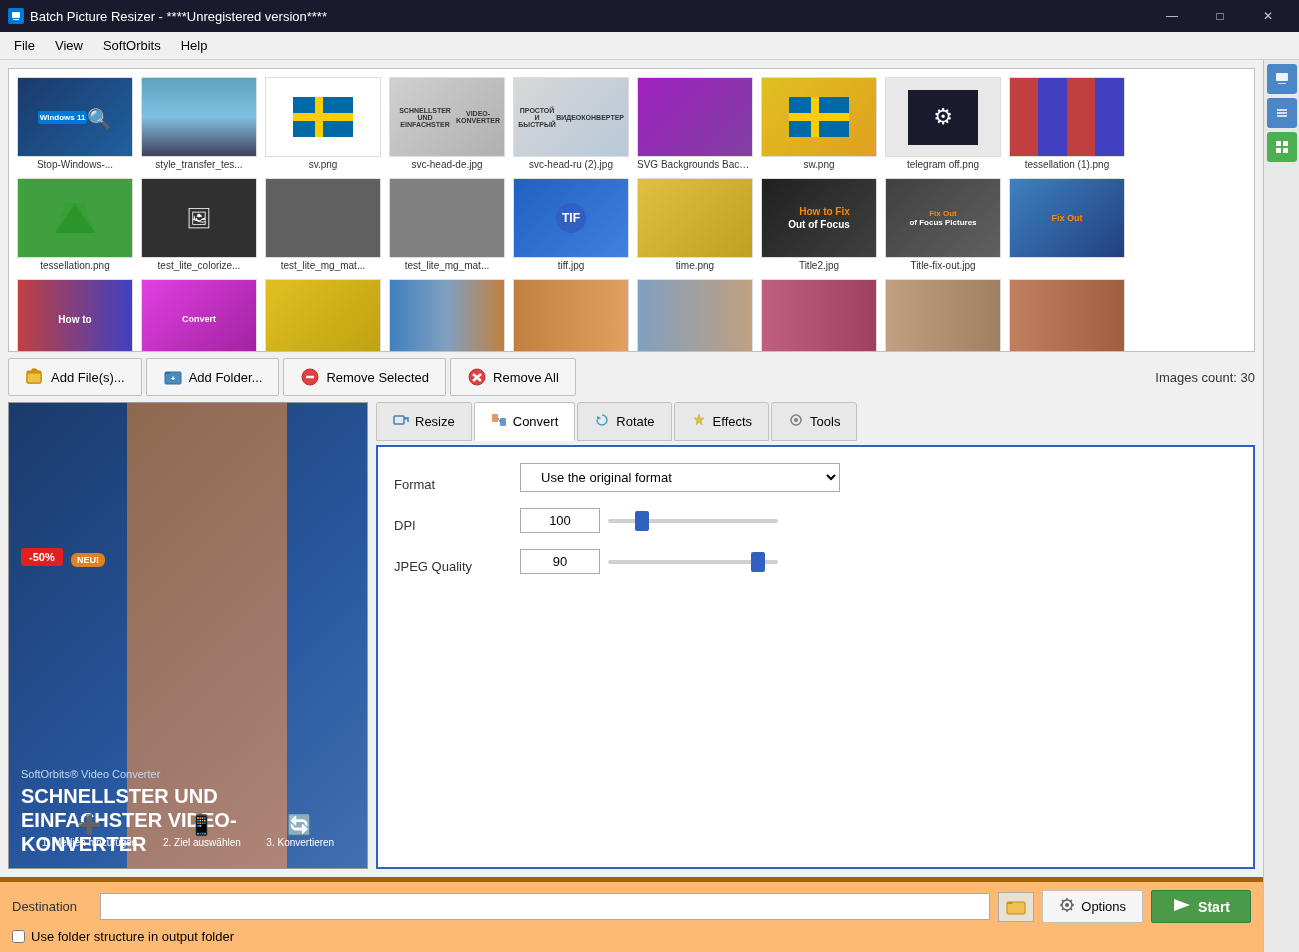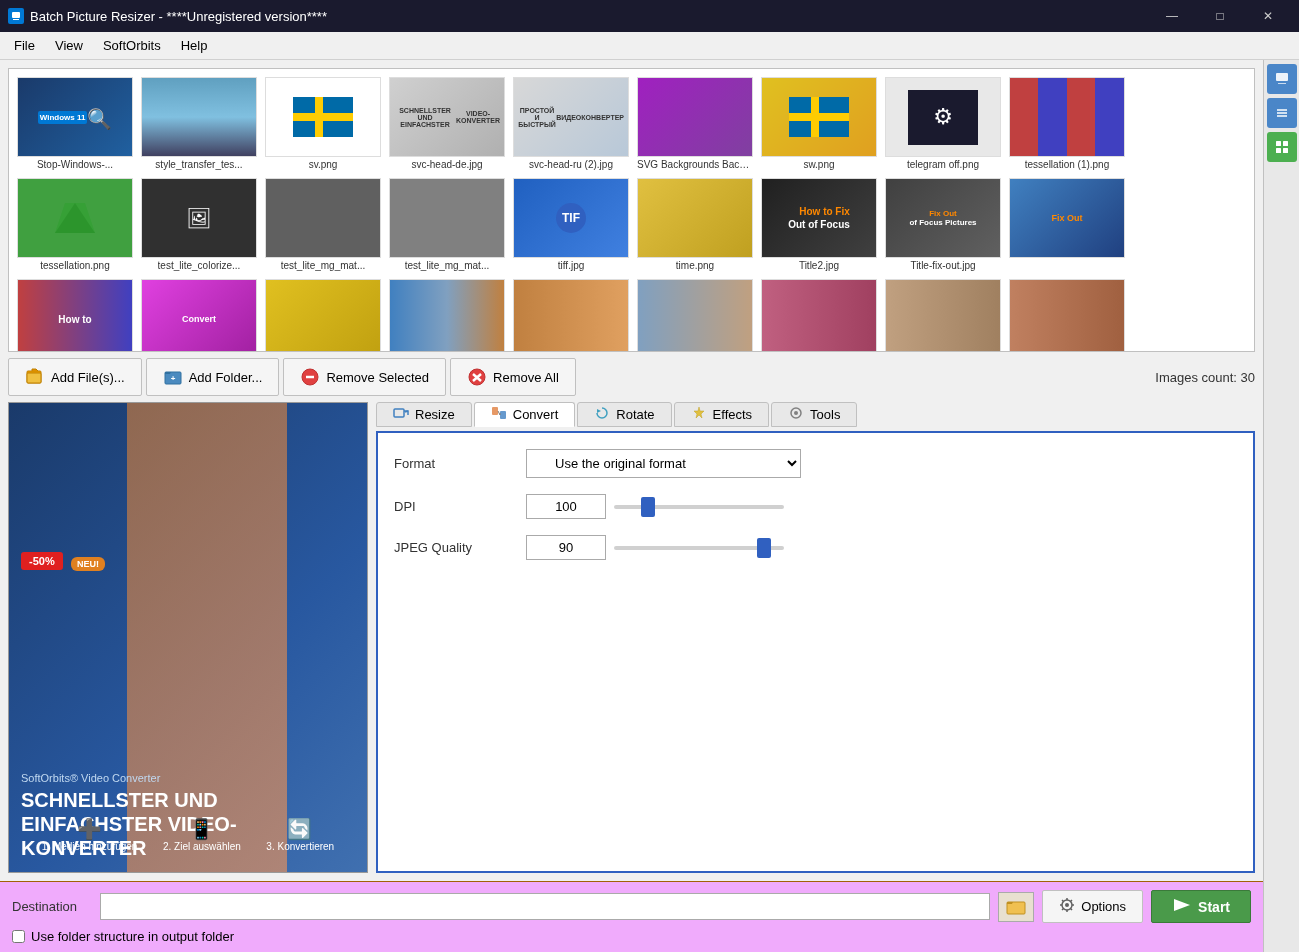--- a/index.html
+++ b/index.html
@@ -150,54 +150,54 @@
     
     .tab-bar {
       display: flex;
       gap: 2px;
       margin-bottom: 4px;
     }
     .tab {
       display: flex;
       align-items: center;
       gap: 6px;
-      padding: 2px 16px;
+      padding: 9px 16px;
       border: 1px solid #c0c0c0;
       background: #e8e8e8;
       cursor: pointer;
       font-size: 13px;
       border-radius: 3px 3px 0 0;
     }
     .tab.active { background: white; border-bottom-color: white; }
 
     
     .convert-panel {
       border: 2px solid #3060c0;
       background: white;
       padding: 16px;
       flex: 1;
     }
 
     .form-row {
       display: flex;
-      align-items: center;
+      align-items: flex-end;
       margin-bottom: 16px;
-      gap: 12px;
+      gap: 6px;
     }
     .form-label {
       width: 120px;
       font-size: 13px;
       color: #333;
       flex-shrink: 0;
     }
     .form-control-wrapper { display: flex; align-items: center; gap: 8px; flex: 1; }
 
     select.form-select {
-      width: 275px;
-      padding: 5px 24px;
+      width: 320px;
+      padding: 5px 16px;
       border: 1px solid #aaa;
       background: white;
       font-size: 13px;
       cursor: pointer;
     }
 
     .number-input {
       width: 80px;
       padding: 4px 8px;
       border: 1px solid #aaa;
@@ -225,22 +225,22 @@
       background: #3060c0;
       border-radius: 2px;
       position: absolute;
       top: 50%;
       transform: translateY(-50%);
       cursor: pointer;
     }
 
     
     .bottom-bar {
-      background: #f0abfc;
-      border-top: 1px solid #a16207;
+      background: #fdba74;
+      border-top: 5px solid #a16207;
       padding: 8px 12px;
     }
     .destination-row {
       display: flex;
       align-items: center;
       gap: 8px;
       margin-bottom: 6px;
     }
     .dest-label { font-size: 13px; color: #333; width: 80px; }
     .dest-input {

